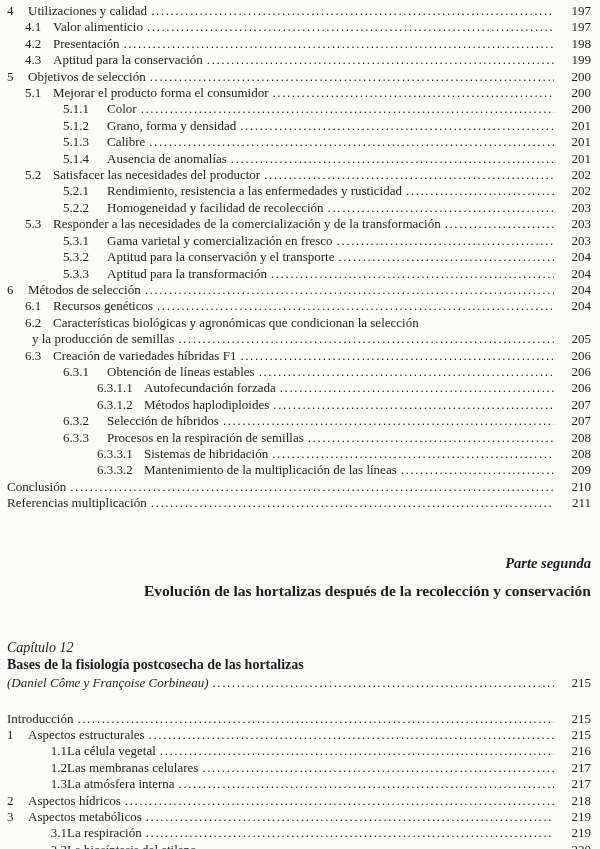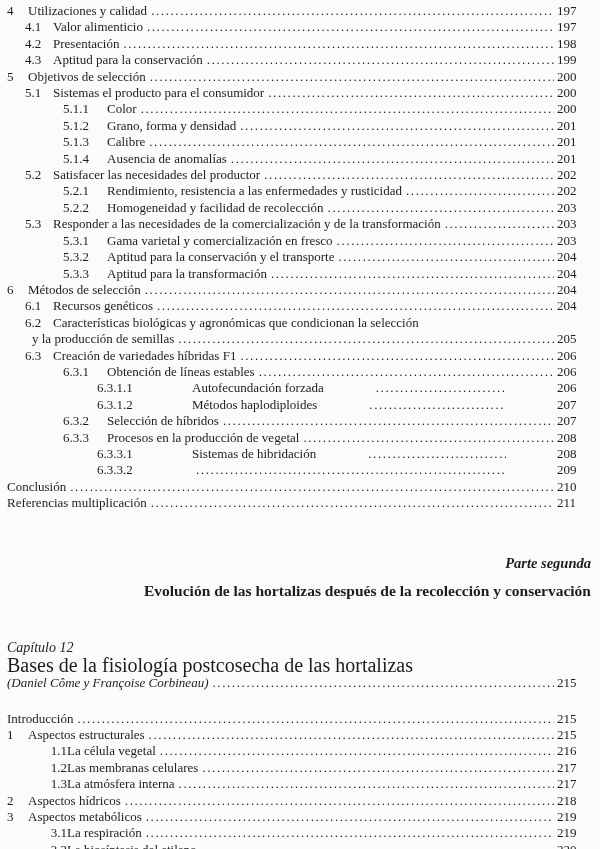--- a/index.html
+++ b/index.html
@@ -44,29 +44,29 @@
     margin-right: 3px;
     min-width: 0;
   }
   .row .dots::after {
     content: "...................................................................................................................................................................................................................";
     letter-spacing: 1.6px;
   }
   .row .pagenum {
     flex: none;
     width: 34px;
-    text-align: left;
+    text-align: right;
   }
   
   .lvl-0 .num   { width: 21px; }
   .lvl-1        { padding-left: 18px; }
   .lvl-1 .num   { width: 28px; }
   .lvl-2        { padding-left: 56px; }
   .lvl-2 .num   { width: 44px; }
-  .lvl-3        { padding-left: 90px; gap: 48px; }
+  .lvl-3        { padding-left: 90px; }
   .lvl-3 .num   { width: 47px; }
   .lvl-cont     { padding-left: 25px; }
   .lvl-flush    { padding-left: 0; }
   
   .toc-bottom .lvl-1      { padding-left: 22px; }
   .toc-bottom .lvl-1 .num { width: 38px; text-align: right; }
   
   .part-heading { margin-top: 42px; text-align: right; }
   .part-kicker {
     font-size: 14.5px;
@@ -81,22 +81,22 @@
     margin-top: 9px;
   }
   .chapter-heading { margin-top: 38px; }
   .chapter-kicker {
     text-align: left;
     font-style: italic;
     font-size: 14px;
     line-height: 17px;
   }
   .chapter-title {
-    font-weight: normal;
-    font-size: 20px;
+    font-weight: bold;
+    font-size: 14px;
     line-height: 18px;
   }
   .author-row { line-height: 17px; }
   .author-row .title { font-style: italic; }
   .toc-bottom { margin-top: 20px; }
 </style>
 </head>
 <body>
 
 <div class="page">
@@ -127,21 +127,21 @@
         <span class="pagenum">199</span>
       </div>
       <div class="row lvl-0">
         <span class="num">5</span>
         <span class="title">Objetivos de selección</span>
         <span class="dots"></span>
         <span class="pagenum">200</span>
       </div>
       <div class="row lvl-1">
         <span class="num">5.1</span>
-        <span class="title">Sistemas el producto para el consumidor</span>
+        <span class="title">Mejorar el producto forma el consumidor</span>
         <span class="dots"></span>
         <span class="pagenum">200</span>
       </div>
       <div class="row lvl-2">
         <span class="num">5.1.1</span>
         <span class="title">Color</span>
         <span class="dots"></span>
         <span class="pagenum">200</span>
       </div>
       <div class="row lvl-2">
@@ -250,32 +250,33 @@
         <span class="pagenum">207</span>
       </div>
       <div class="row lvl-2">
         <span class="num">6.3.2</span>
         <span class="title">Selección de híbridos</span>
         <span class="dots"></span>
         <span class="pagenum">207</span>
       </div>
       <div class="row lvl-2">
         <span class="num">6.3.3</span>
-        <span class="title">Procesos en la producción de vegetal</span>
+        <span class="title">Procesos en la respiración de semillas</span>
         <span class="dots"></span>
         <span class="pagenum">208</span>
       </div>
       <div class="row lvl-3">
         <span class="num">6.3.3.1</span>
         <span class="title">Sistemas de hibridación</span>
         <span class="dots"></span>
         <span class="pagenum">208</span>
       </div>
       <div class="row lvl-3">
         <span class="num">6.3.3.2</span>
+        <span class="title">Mantenimiento de la multiplicación de las líneas</span>
         <span class="dots"></span>
         <span class="pagenum">209</span>
       </div>
       <div class="row lvl-flush">
         <span class="title">Conclusión</span>
         <span class="dots"></span>
         <span class="pagenum">210</span>
       </div>
       <div class="row lvl-flush">
         <span class="title">Referencias multiplicación</span>

